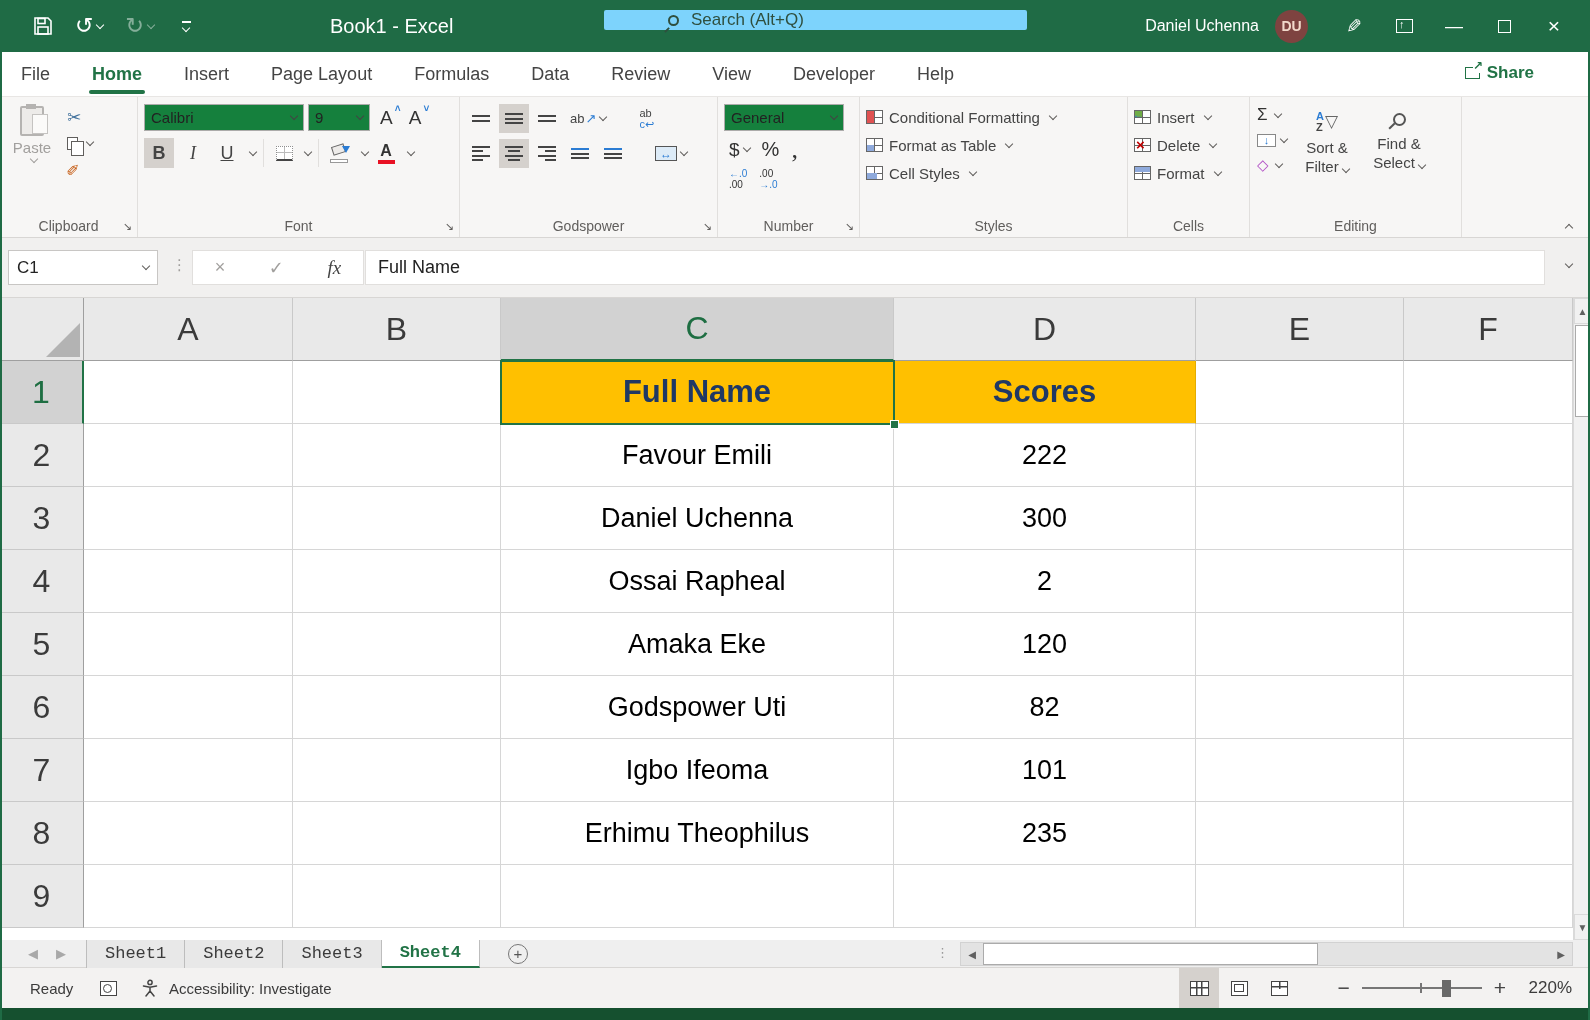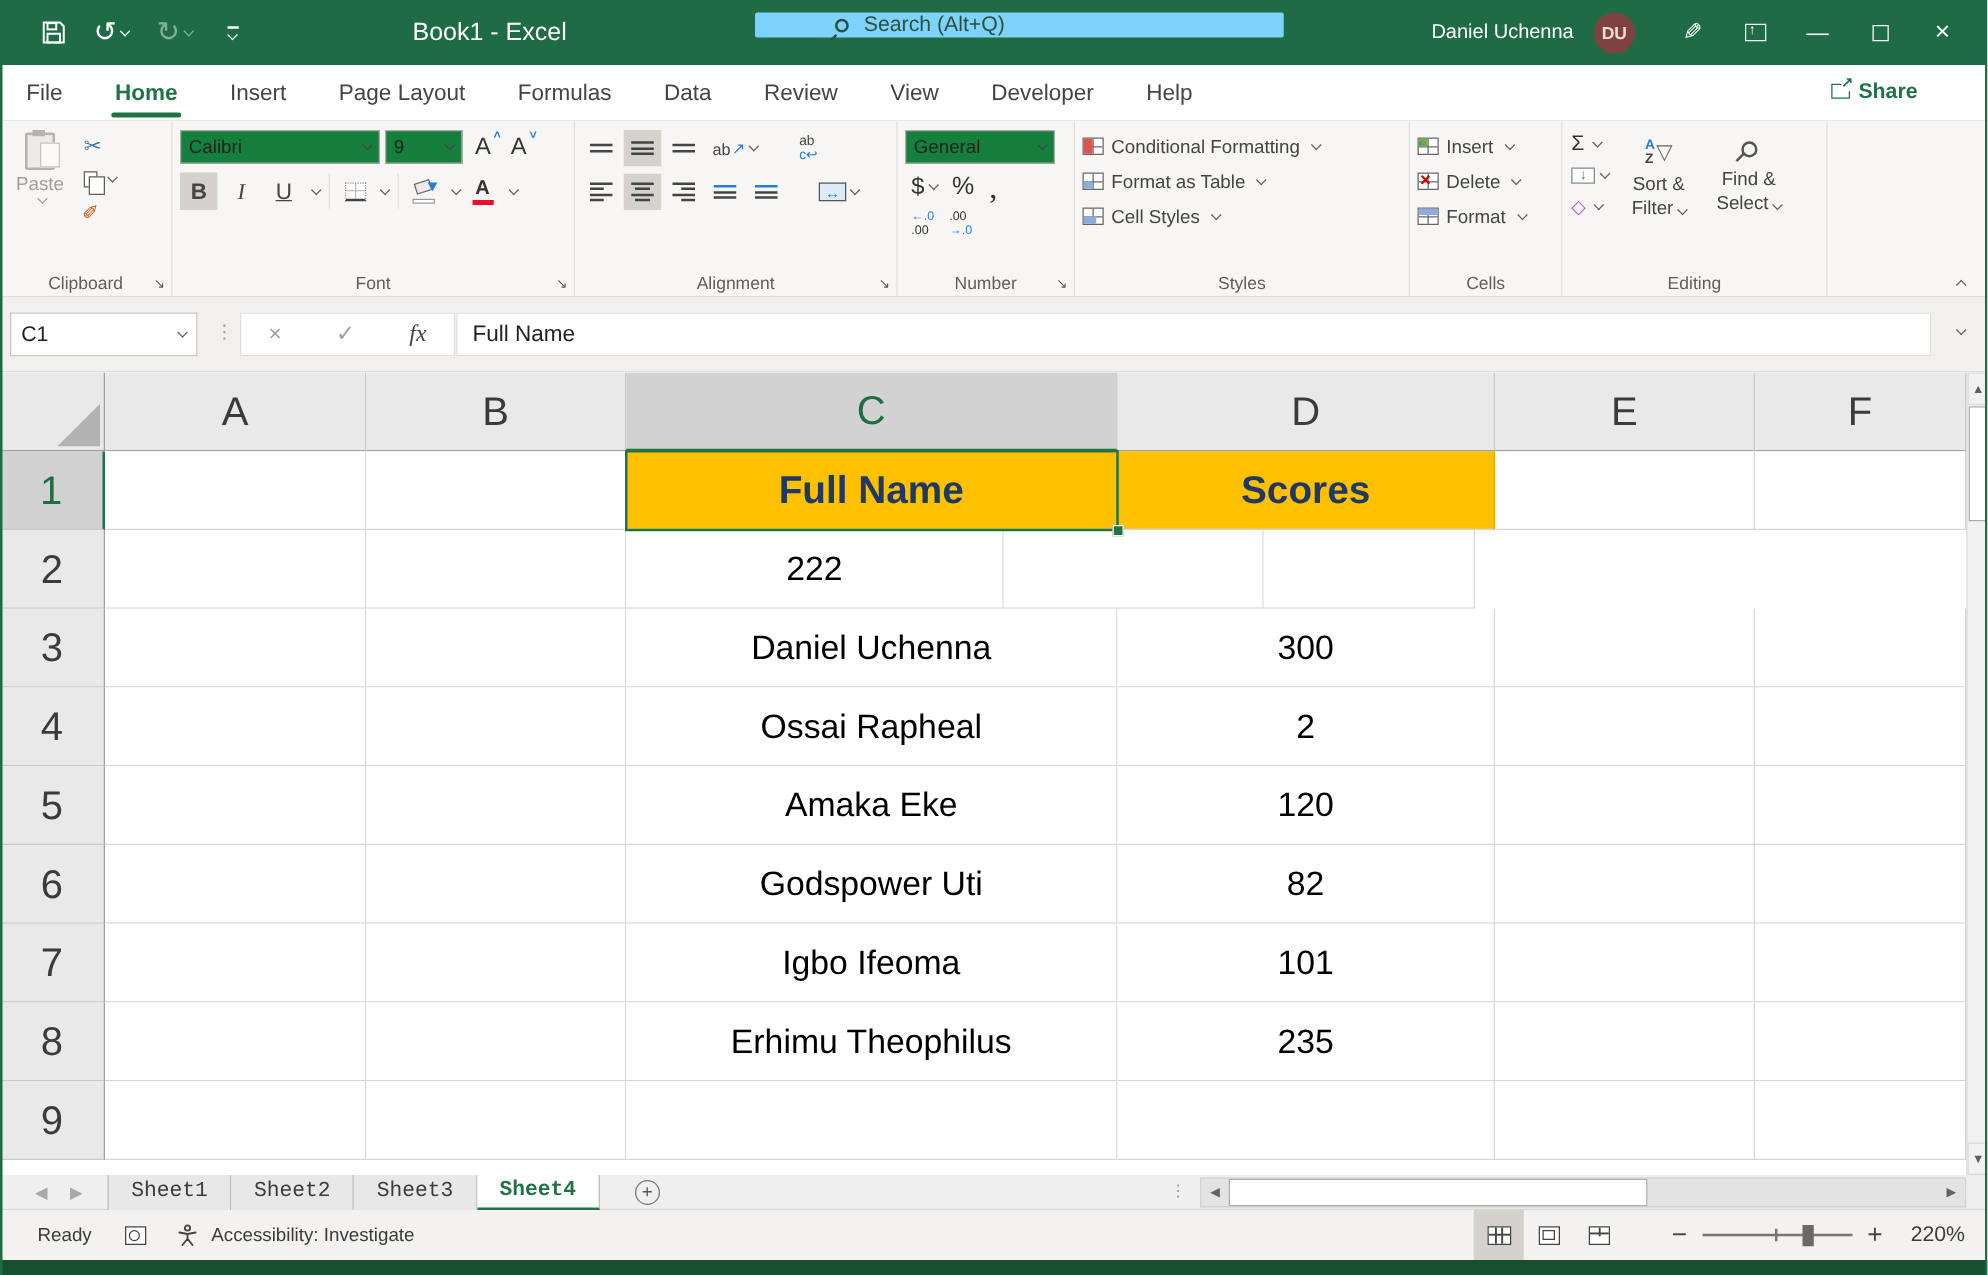--- a/index.html
+++ b/index.html
@@ -444,21 +444,21 @@
               <i class="w1"></i>
               <i class="w1"></i>
             </span>
           </span>
         <span class="gapper"></span>
         <span class="rbtn" style="height:29px;padding:0 4px;">
           <span class="ic-merge">↔</span>
           <span class="chev" style="color:#605E5C;"></span>
         </span>
       </div>
-      <div class="glabel">Alignment</div>
+      <div class="glabel">Godspower</div>
       <span class="launcher">↘</span>
     </div>
 
     <div class="rgroup g-number">
       <div class="combo num-combo">
           <span>General</span>
           <span class="chev"></span>
         </div>
       <div class="num-row">
         <span class="rbtn">
@@ -617,20 +617,21 @@
           <div class="cell" style="width: 208px;"></div>
           <div class="cell tblhdr" style="width: 393px;">Full Name</div>
           <div class="cell tblhdr" style="width: 302px;">Scores</div>
           <div class="cell" style="width: 208px;"></div>
           <div class="cell" style="width: 169px;"></div>
         </div>
         <div class="grid-row">
           <div class="rowhdr">2</div>
           <div class="cell" style="width: 209px;"></div>
           <div class="cell" style="width: 208px;"></div>
+          <div class="cell" style="width: 393px;">Favour Emili</div>
           <div class="cell" style="width: 302px;">222</div>
           <div class="cell" style="width: 208px;"></div>
           <div class="cell" style="width: 169px;"></div>
         </div>
         <div class="grid-row">
           <div class="rowhdr">3</div>
           <div class="cell" style="width: 209px;"></div>
           <div class="cell" style="width: 208px;"></div>
           <div class="cell" style="width: 393px;">Daniel Uchenna</div>
           <div class="cell" style="width: 302px;">300</div>

